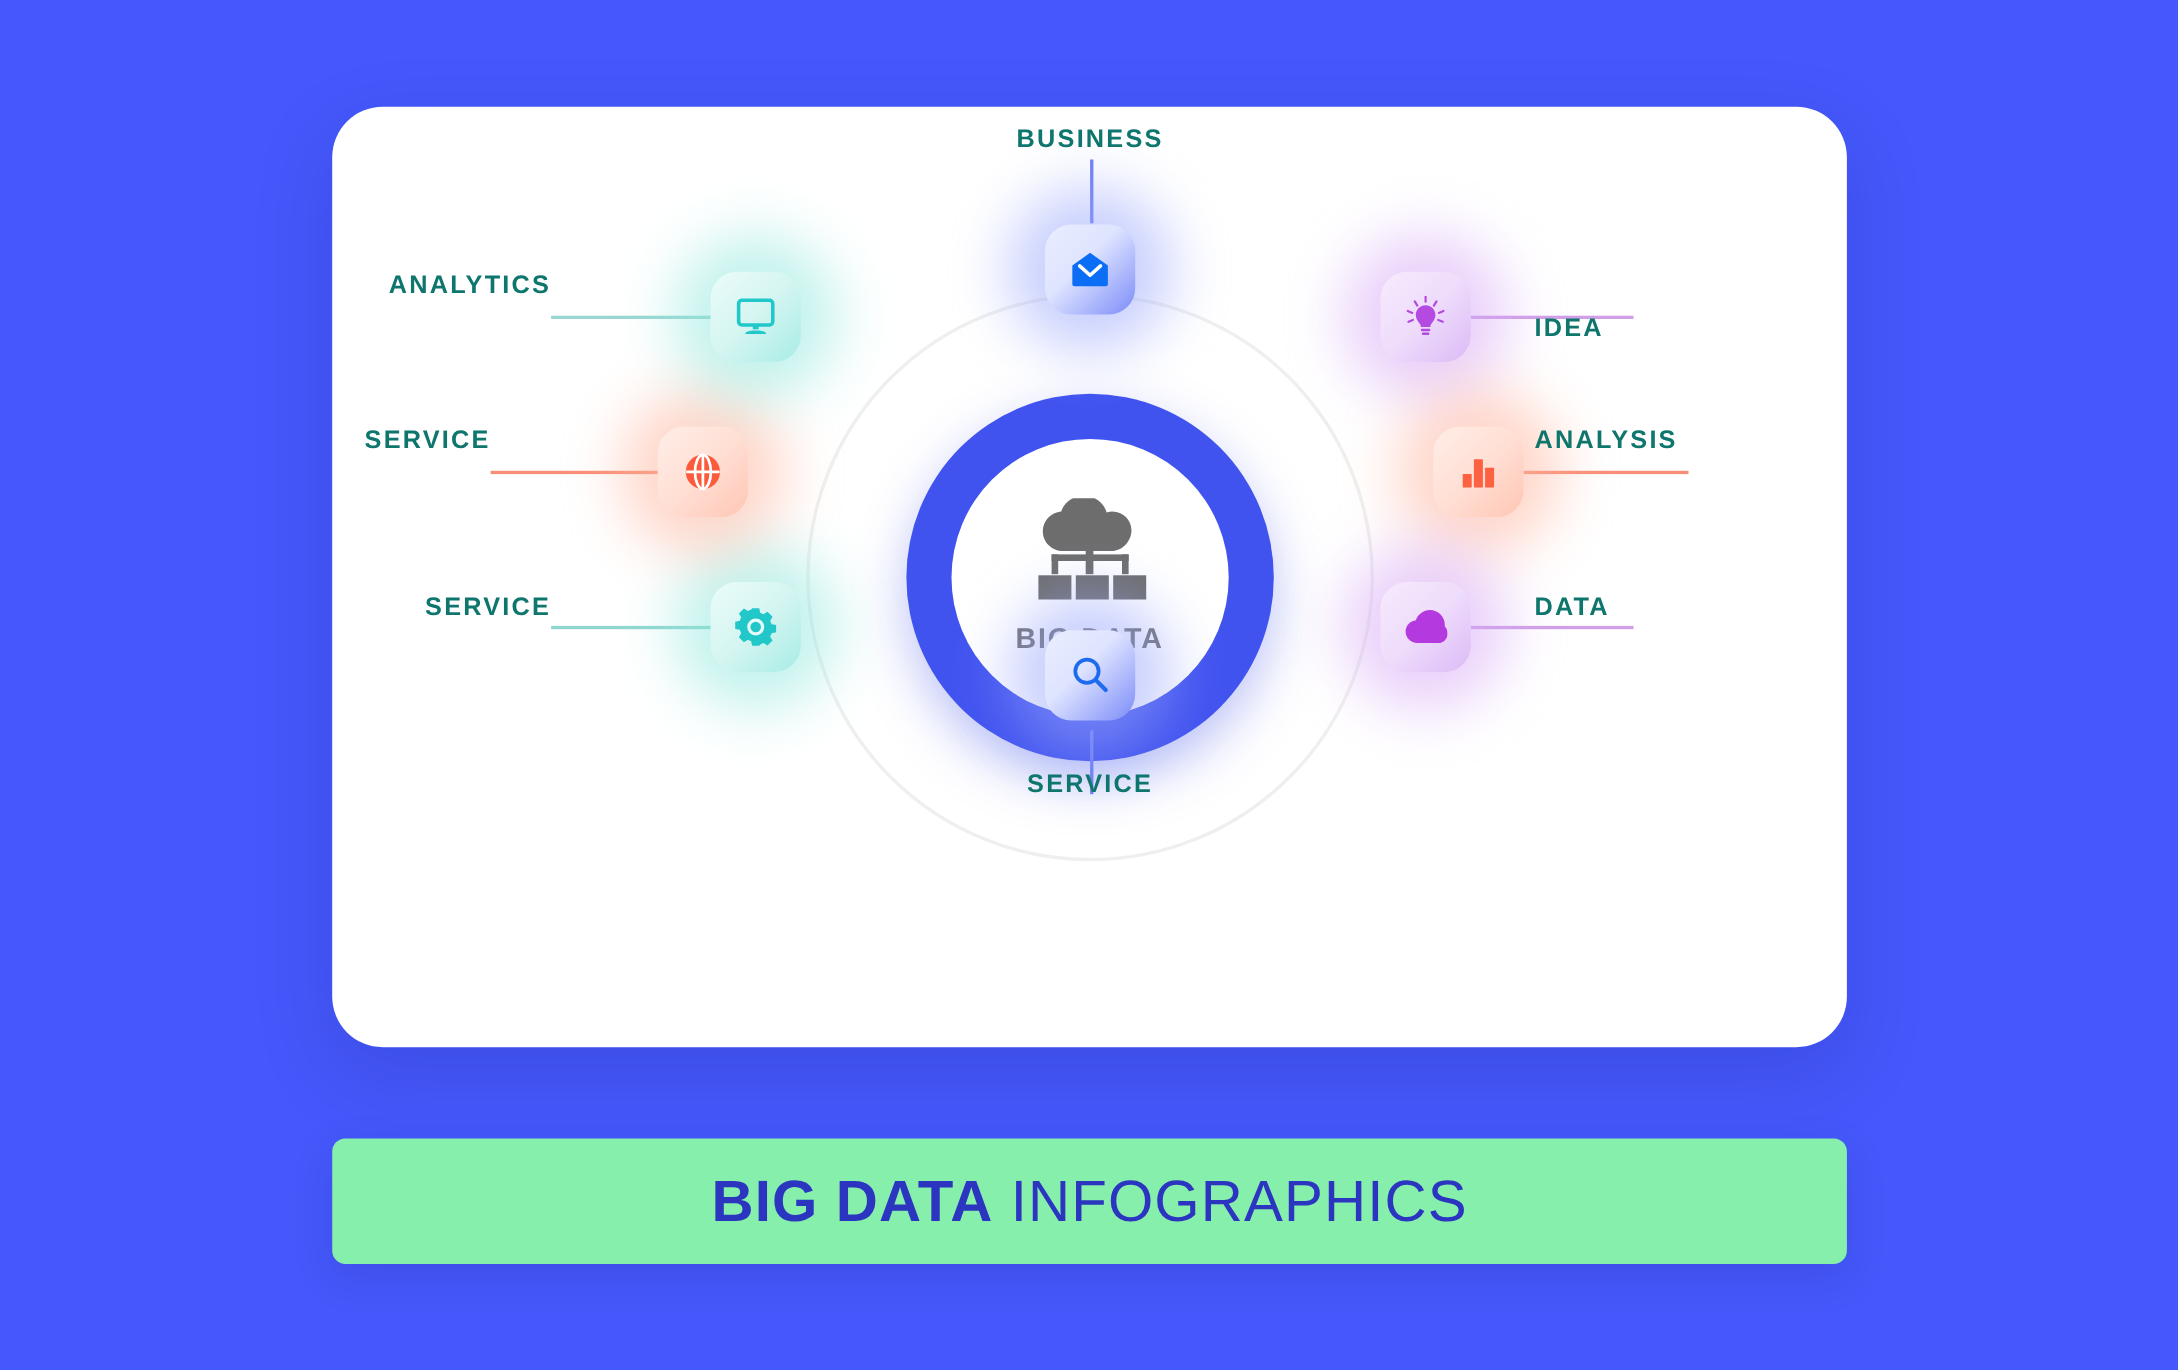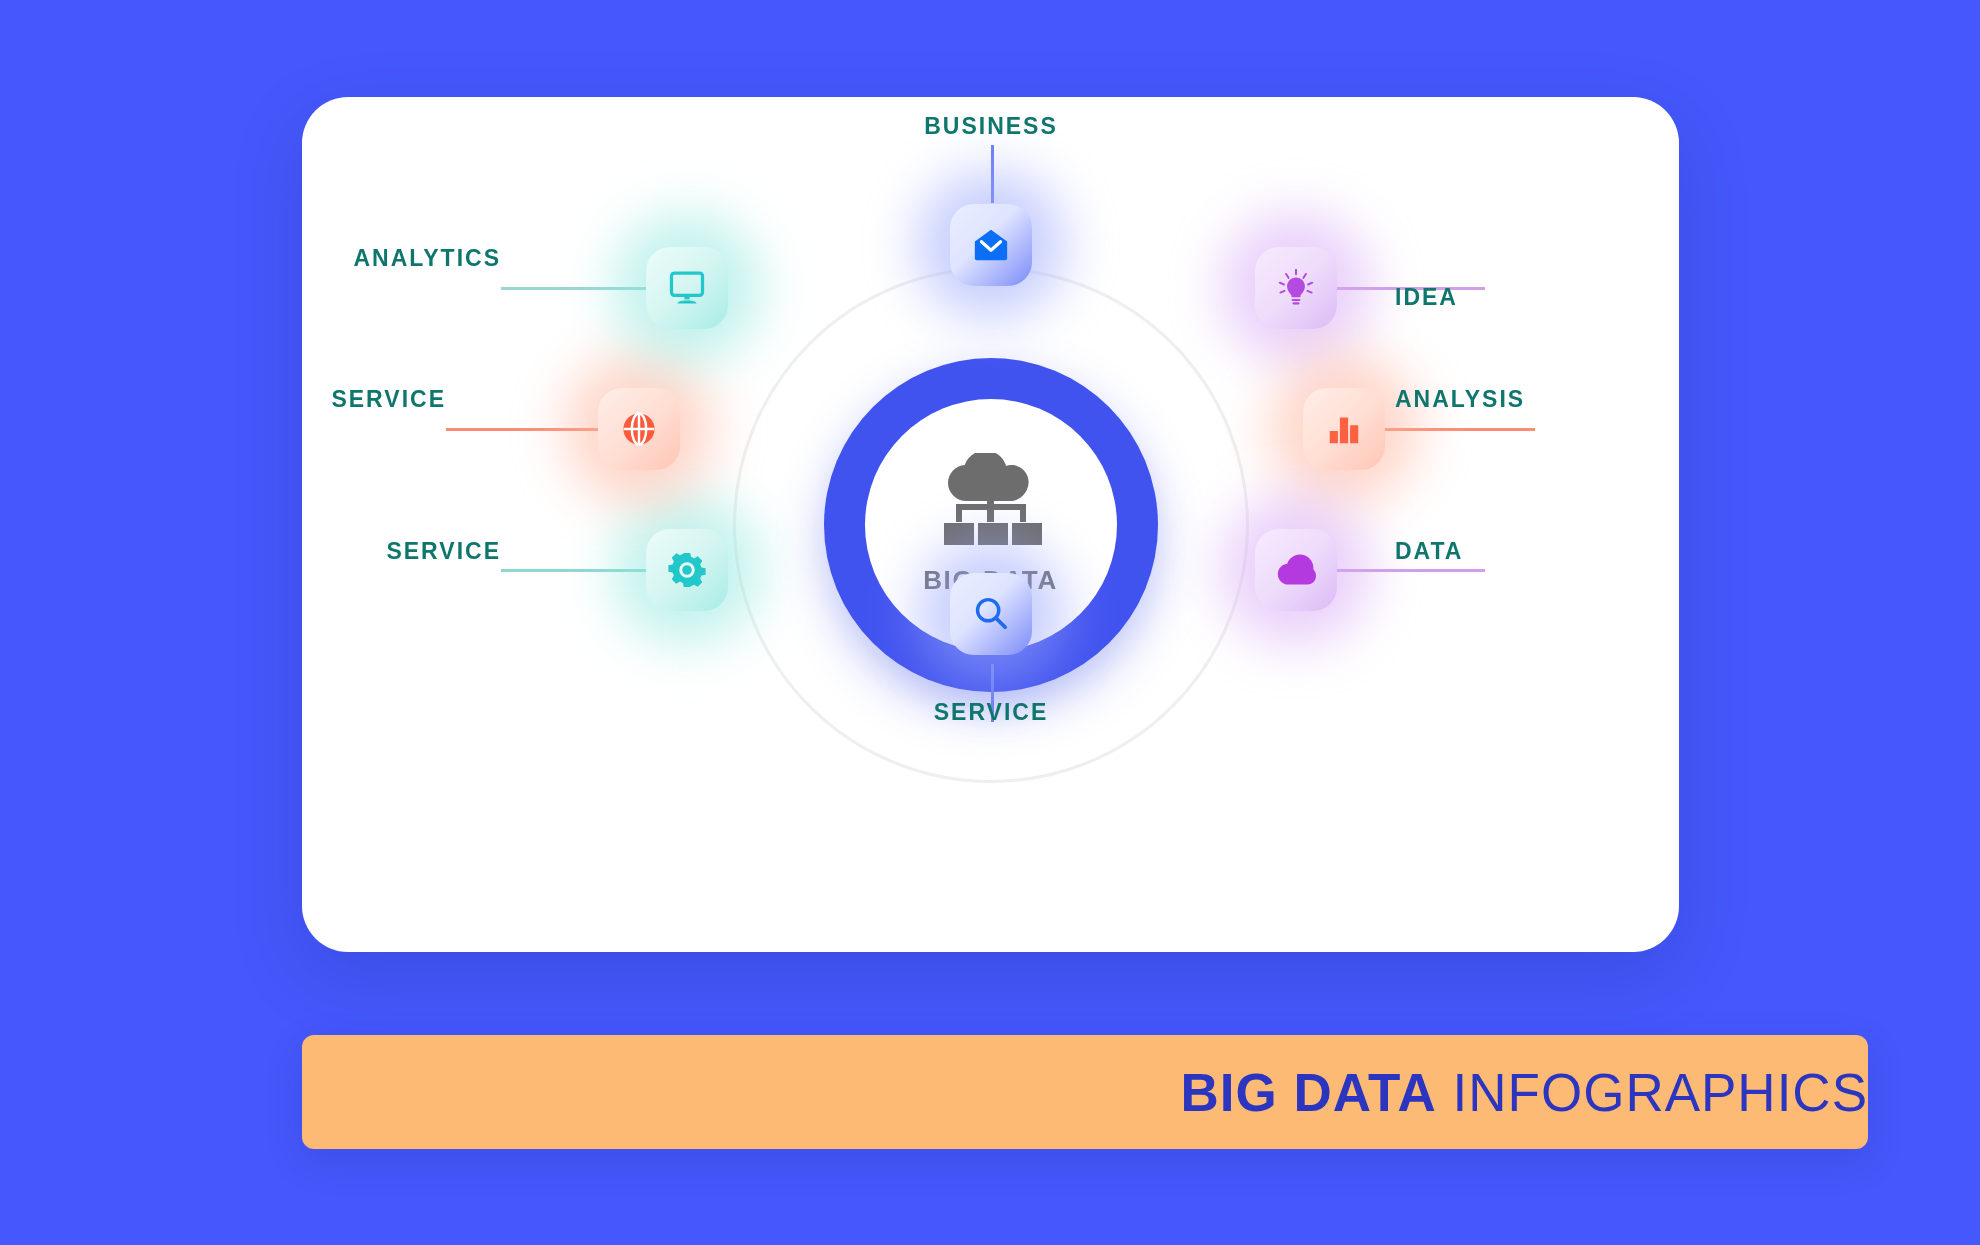--- a/index.html
+++ b/index.html
@@ -131,27 +131,27 @@
   }
   .label-right { text-align: left; }
   .label-left  { text-align: right; }
   .label-center{ text-align: center; transform: translateX(-50%); }
 
   
   #title-bar {
     position: absolute;
     left: 302px;
     top: 1035px;
-    width: 1566px;
+    width: 1377px;
     height: 114px;
-    background: #fdba74;
+    background: #86efac;
     border-radius: 12px;
     display: flex;
     align-items: center;
-    justify-content: flex-end;
+    justify-content: center;
     box-shadow: 0 12px 36px rgba(20, 30, 120, 0.15);
   }
   #title-text {
     font-size: 53px;
     color: #2b35c0;
     letter-spacing: 1px;
     white-space: nowrap;
   }
   #title-strong { font-weight: bold; }
   #title-light  { font-weight: 300; }

